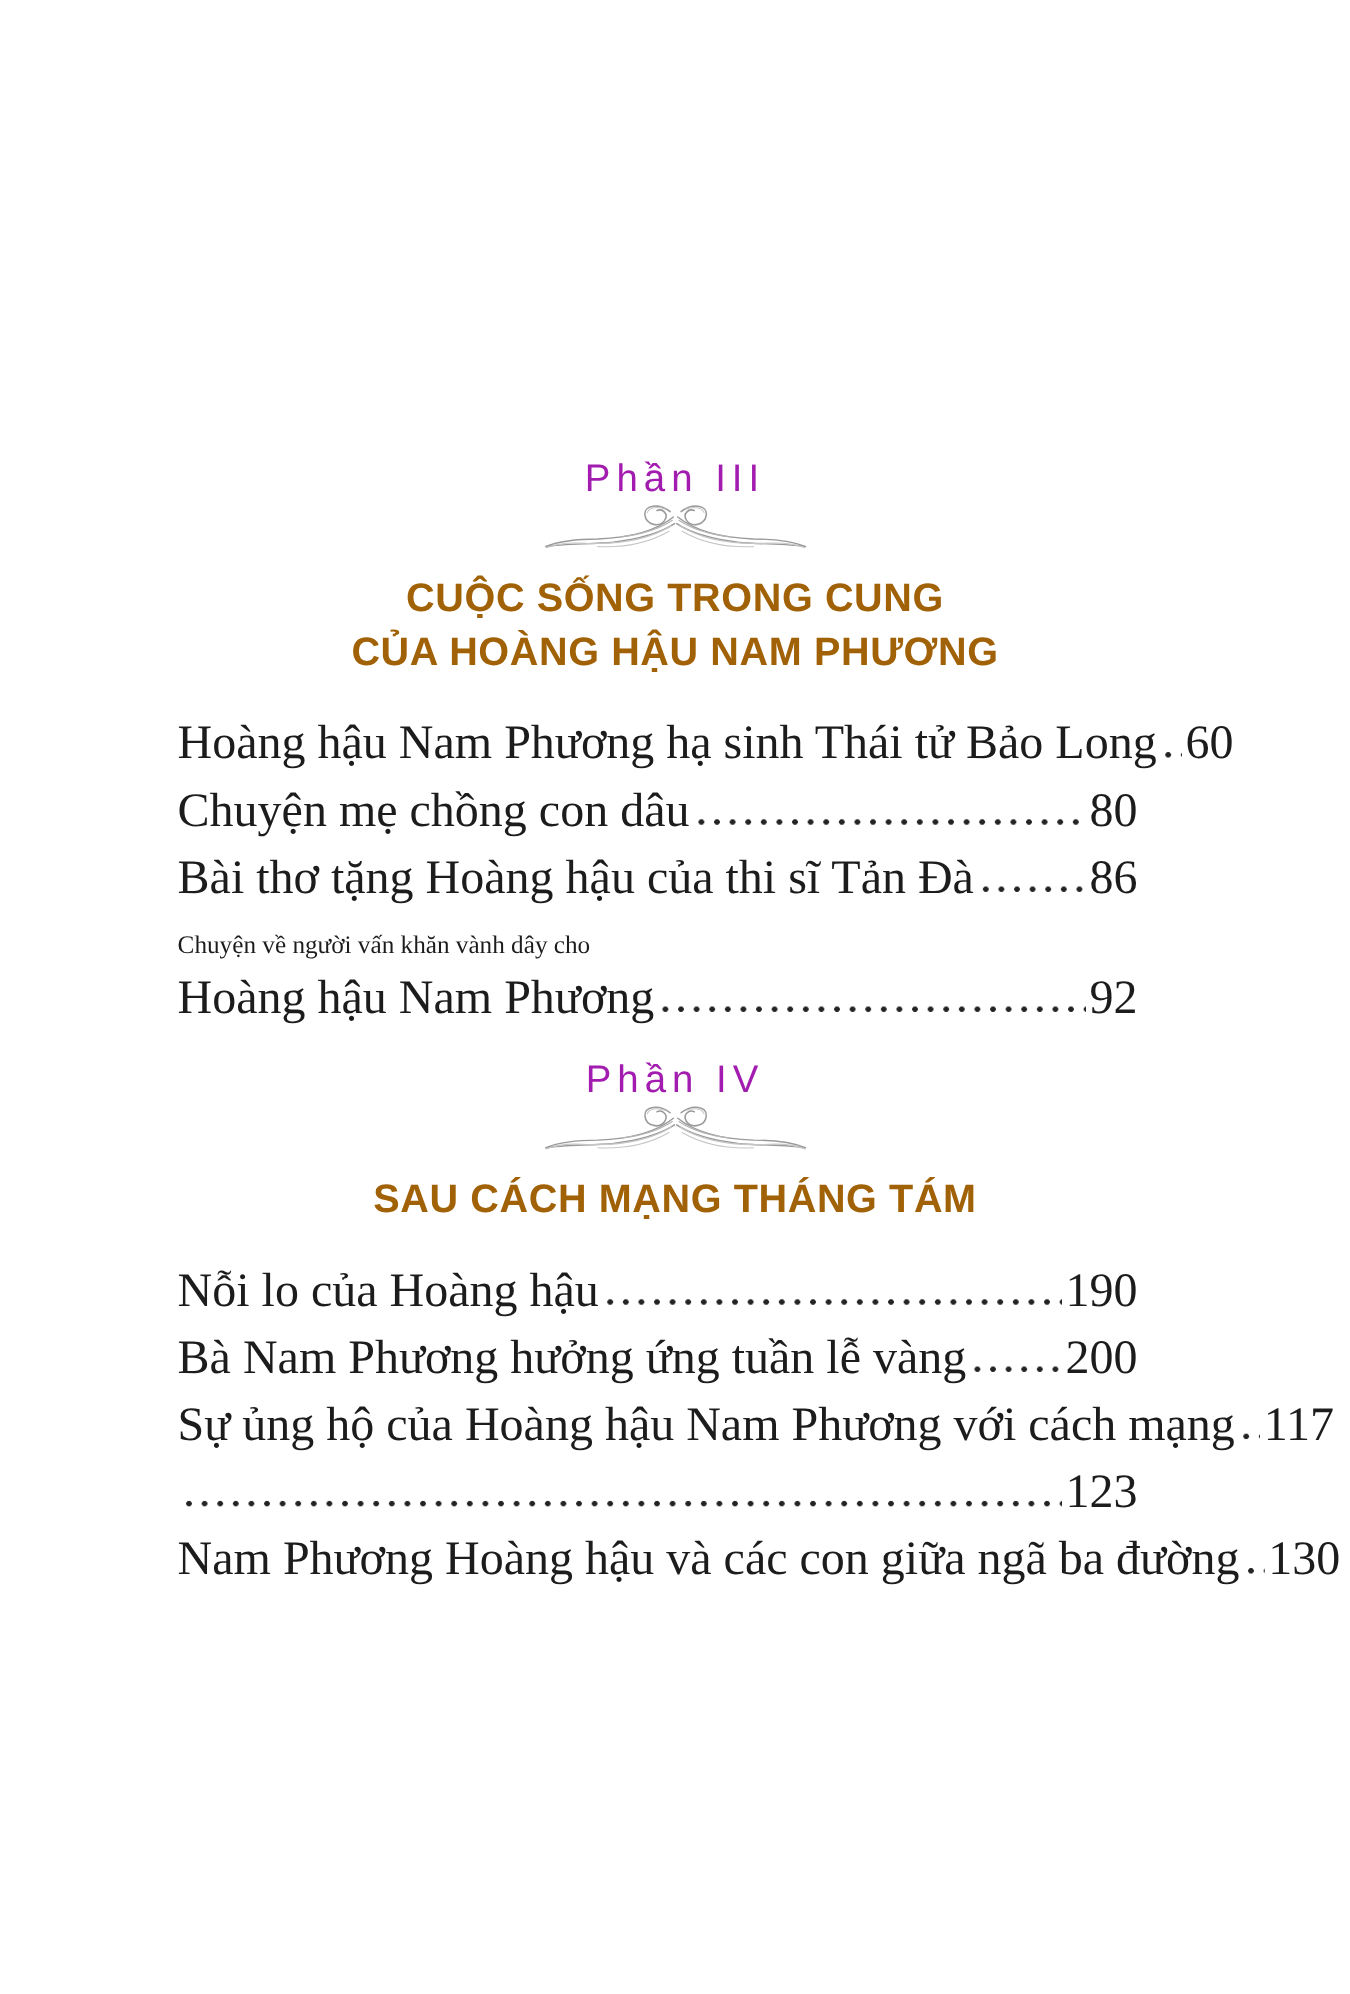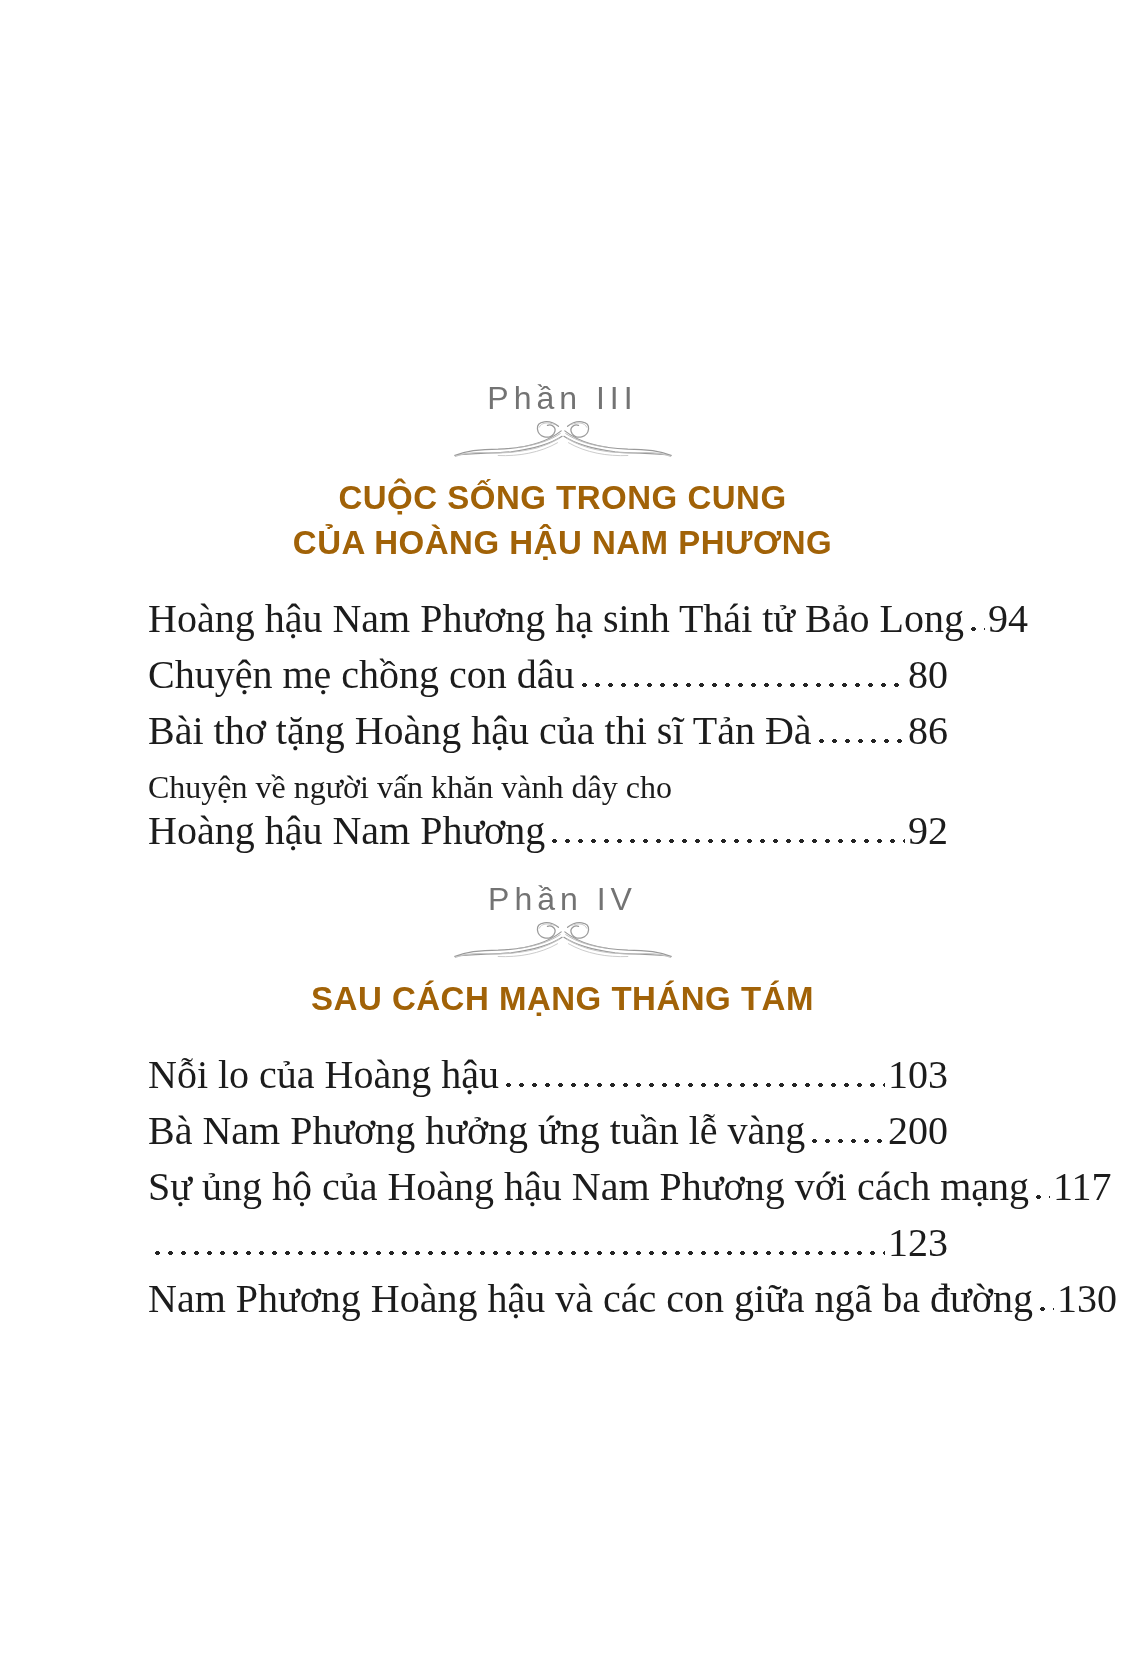--- a/index.html
+++ b/index.html
@@ -15,21 +15,21 @@
     box-sizing: border-box;
     padding-top: 380px;
   }
   .part-label {
     text-align: center;
     font-family: "Liberation Sans", "DejaVu Sans", sans-serif;
     font-weight: 400;
     font-size: 32px;
     line-height: 36px;
     letter-spacing: 5px;
-    color: #737373;
+    color: #a21caf;
   }
   .flourish {
     display: flex;
     justify-content: center;
     margin-top: 3px;
     height: 42px;
   }
   .flourish svg { display: block; }
   .section-title {
     margin: 14px 0 0 0;
@@ -48,21 +48,21 @@
   }
   .entry { margin-bottom: 12px; }
   .entry-row {
     display: flex;
     align-items: baseline;
     font-size: 40px;
     line-height: 44px;
     color: #1c1c1c;
   }
   .entry-line1 {
-    font-size: 32px;
+    font-size: 21px;
     line-height: 44px;
     color: #1c1c1c;
     white-space: nowrap;
   }
   .entry-text { white-space: nowrap; }
   .leader {
     flex: 1;
     min-width: 18px;
     align-self: flex-end;
     height: 6px;
@@ -104,21 +104,21 @@
     <h2 class="section-title">
       <span class="title-line">CUỘC SỐNG TRONG CUNG</span>
       <span class="title-line">CỦA HOÀNG HẬU NAM PHƯƠNG</span>
     </h2>
 
     <div class="entries">
       <div class="entry">
         <div class="entry-row">
           <span class="entry-text">Hoàng hậu Nam Phương hạ sinh Thái tử Bảo Long</span>
           <span class="leader"></span>
-          <span class="pagenum">94</span>
+          <span class="pagenum">60</span>
         </div>
       </div>
       <div class="entry">
         <div class="entry-row">
           <span class="entry-text">Chuyện mẹ chồng con dâu</span>
           <span class="leader"></span>
           <span class="pagenum">80</span>
         </div>
       </div>
       <div class="entry">
@@ -149,21 +149,21 @@
     </div>
     <h2 class="section-title">
       <span class="title-line">SAU CÁCH MẠNG THÁNG TÁM</span>
     </h2>
 
     <div class="entries">
       <div class="entry">
         <div class="entry-row">
           <span class="entry-text">Nỗi lo của Hoàng hậu</span>
           <span class="leader"></span>
-          <span class="pagenum">103</span>
+          <span class="pagenum">190</span>
         </div>
       </div>
       <div class="entry">
         <div class="entry-row">
           <span class="entry-text">Bà Nam Phương hưởng ứng tuần lễ vàng</span>
           <span class="leader"></span>
           <span class="pagenum">200</span>
         </div>
       </div>
       <div class="entry">

